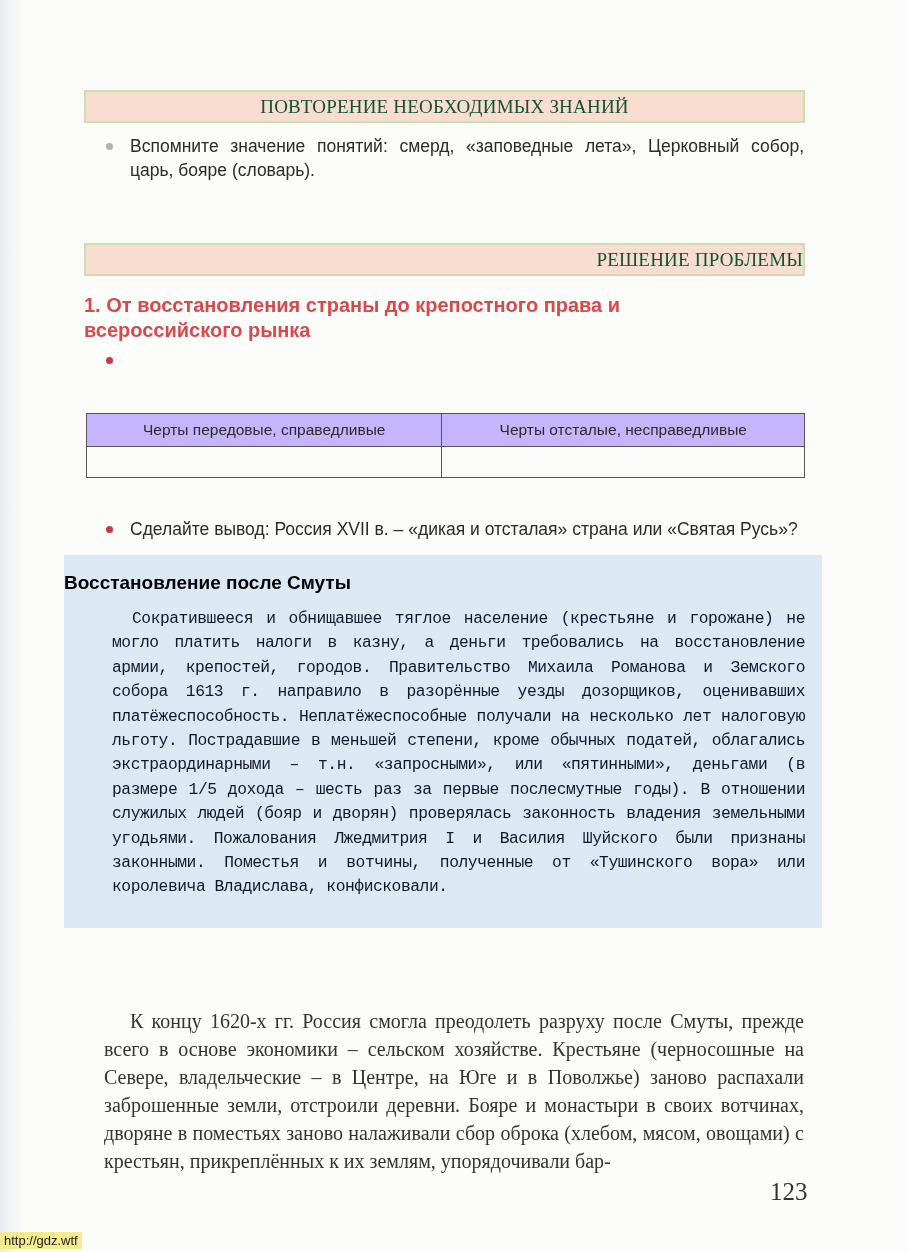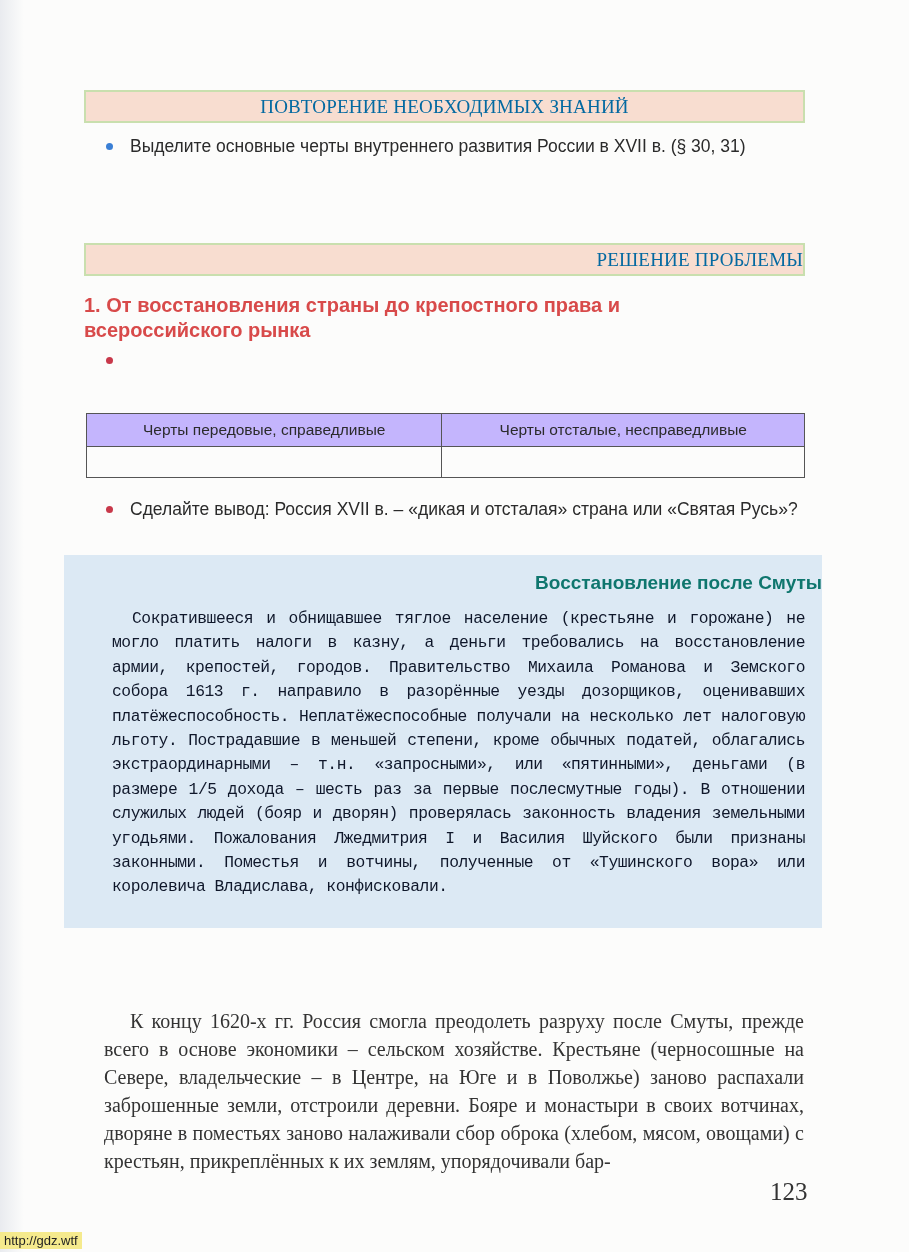--- a/index.html
+++ b/index.html
@@ -13,56 +13,56 @@
       position: absolute; left: 0; top: 0; width: 24px; height: 1252px;
       background: linear-gradient(to right, #e9ebef, #fcfcfb);
     }
     .band {
       position: absolute; left: 84px; width: 721px; height: 33px;
       background: #f8ddd0;
       border: 2px solid #c9dfae;
       box-sizing: border-box;
       display: flex; align-items: center; justify-content: center;
       font-family: "Liberation Serif", serif;
-      font-size: 19px; letter-spacing: 0.2px; color: #0369a1;
+      font-size: 19px; letter-spacing: 0.2px; color: #14532d;
     }
     .band-1 { top: 90px; }
     .band-2 { top: 243px; justify-content: flex-end; }
     .bullets { position: absolute; left: 104px; width: 700px; margin: 0; padding: 0; list-style: none; }
     .bullets li {
       position: relative; padding-left: 26px;
       font-size: 17.5px; line-height: 24px; color: #2b2b2b;
       text-align: justify;
     }
     .bullets li .dot {
       position: absolute; left: 2px; top: 9px; width: 7px; height: 7px; border-radius: 50%;
     }
     .b-top { top: 134px; }
     .b-mid { top: 348px; }
-    .b-low { top: 497px; }
+    .b-low { top: 517px; }
     .section-title {
       position: absolute; left: 84px; top: 293px; width: 700px;
       color: #d84a4a; font-weight: bold; font-size: 20px; line-height: 25px;
     }
     .task-table {
       position: absolute; left: 86px; top: 413px; width: 719px;
       border-collapse: collapse; font-size: 15.5px; color: #2b2b2b;
     }
     .task-table th, .task-table td {
       border: 1.5px solid #555; font-weight: normal; text-align: center;
     }
     .task-table th { background: #c4b5fd; height: 30px; }
     .task-table td { height: 28px; }
     .sidebox {
       position: absolute; left: 64px; top: 555px; width: 758px; height: 373px;
       background: #dce9f4;
     }
     .sidebox-title {
-      position: absolute; left: 0; width: 100%; top: 17px; text-align: right;
-      font-weight: bold; font-size: 19px; color: #0f766e;
+      position: absolute; left: 0; width: 100%; top: 17px; text-align: left;
+      font-weight: bold; font-size: 19px; color: #000000;
     }
     .sidebox-text {
       position: absolute; left: 40px; top: 44px; width: 693px;
       font-family: Liberation Mono, monospace; font-size: 16.3px; line-height: 24.4px;
       color: #0f172a; text-align: justify; text-indent: 20px; margin: 8px;
       letter-spacing: -0.45px; word-spacing: 0px;
     }
     .body-text {
       position: absolute; left: 104px; top: 1007px; width: 700px;
       font-family: "Liberation Serif", serif; font-size: 20px; line-height: 28px;
@@ -81,22 +81,22 @@
 <body>
 
 <div class="page-shadow"></div>
 
 <div class="band band-1">
   <span>ПОВТОРЕНИЕ НЕОБХОДИМЫХ ЗНАНИЙ</span>
 </div>
 
 <ul class="bullets b-top">
   <li>
-    <span class="dot" style="background:#3a7fd5"></span>
-    <span>Выделите основные черты внутреннего развития России в XVII в. (§ 30, 31)</span>
+    <span class="dot" style="background:#b3b3b3"></span>
+    <span>Вспомните значение понятий: смерд, «заповедные лета», Церковный собор, царь, бояре (словарь).</span>
   </li>
 </ul>
 
 <div class="band band-2">
   <span>РЕШЕНИЕ ПРОБЛЕМЫ</span>
 </div>
 
 <div class="section-title">1. От восстановления страны до крепостного права и всероссийского рынка</div>
 
 <ul class="bullets b-mid">

